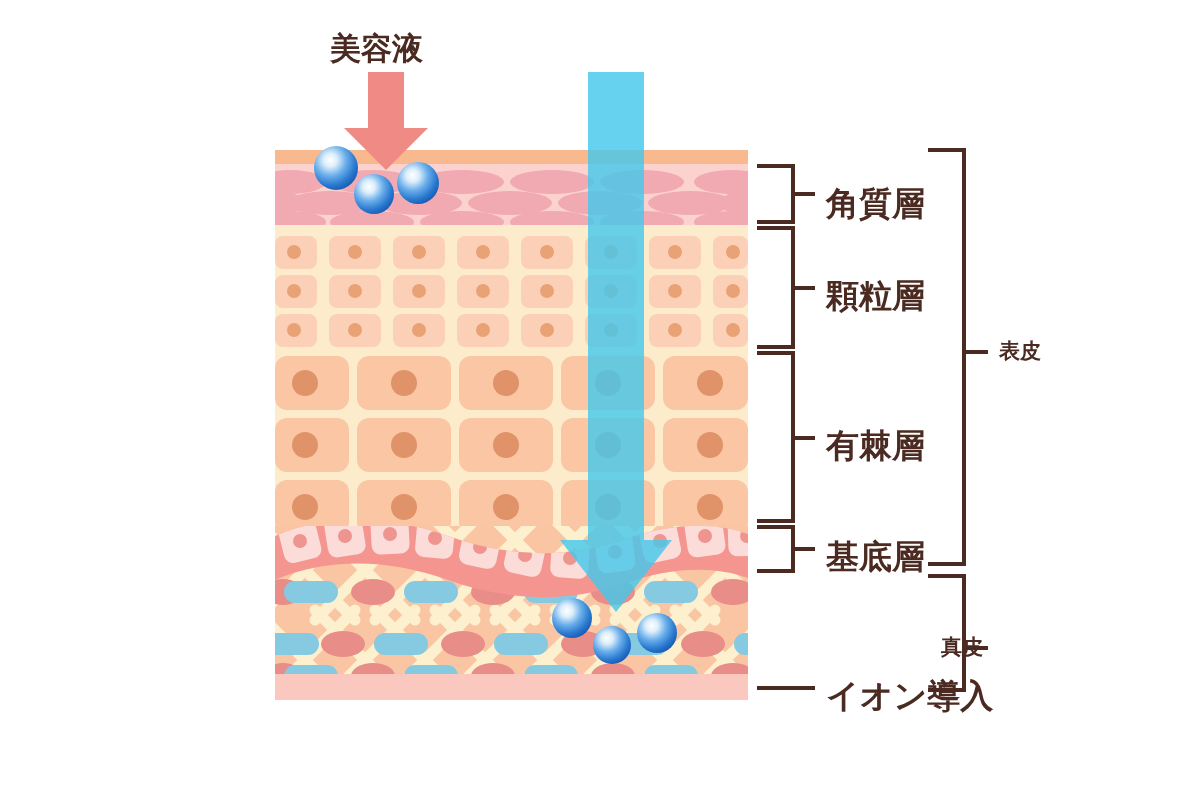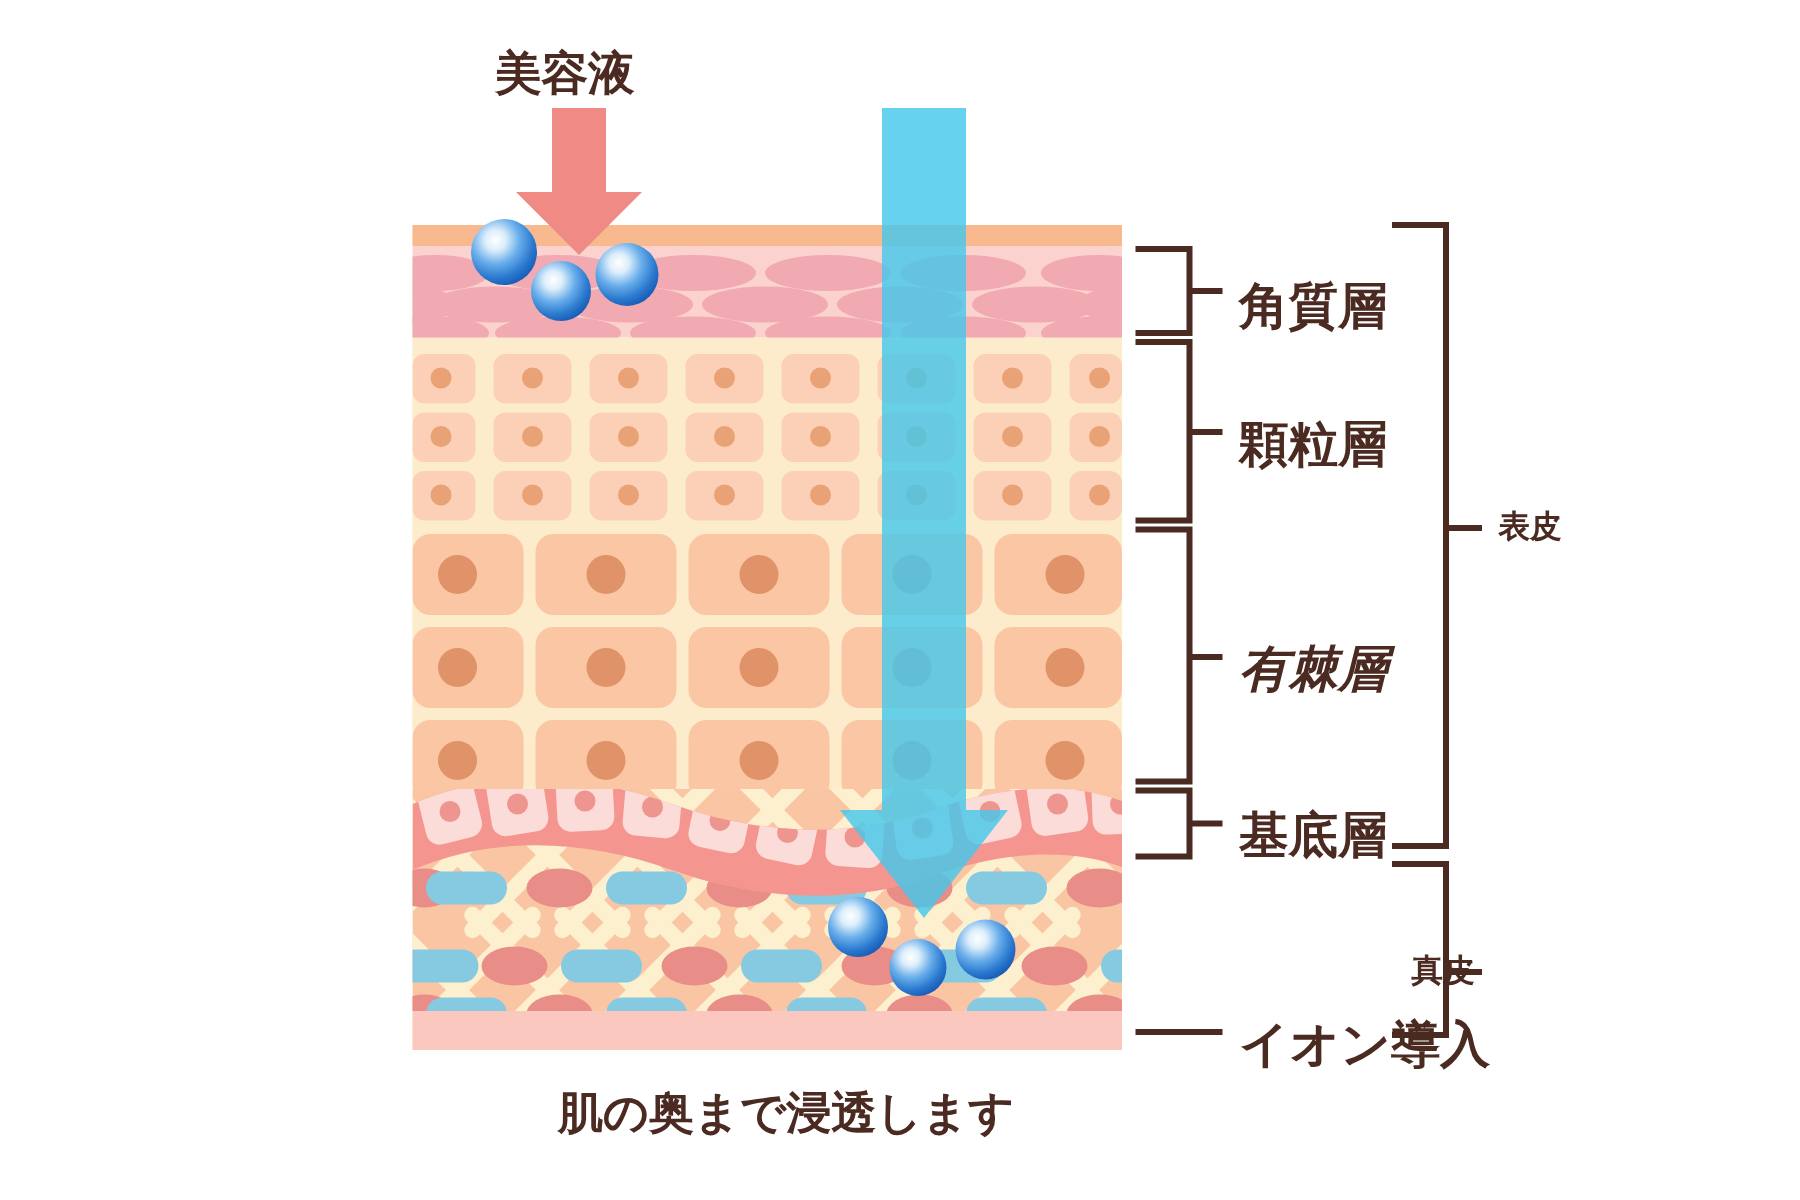--- a/index.html
+++ b/index.html
@@ -361,22 +361,21 @@
         <path d="M928,576 L964,576 L964,690 L928,690"></path>
         <line x1="964" y1="648" x2="988" y2="648"></line>
       </g>
     </g>
   </svg>
 
   <div class="txt title-arrow-label" style="left:330px;top:28px;">美容液</div>
 
   <div class="txt side-label" style="left:826px;top:182px;">角質層</div>
   <div class="txt side-label" style="left:826px;top:274px;">顆粒層</div>
-  <div class="txt side-label" style="left:826px;top:424px;font-style:italic;">有棘層</div>
+  <div class="txt side-label" style="left:826px;top:424px;">有棘層</div>
   <div class="txt side-label" style="left:826px;top:535px;font-family:Liberation Serif, serif;">基底層</div>
   <div class="txt side-label" style="left:826px;top:674px;">イオン導入</div>
 
   <div class="txt group-label" style="left:999px;top:337px;">表皮</div>
   <div class="txt group-label" style="left:941px;top:633px;">真皮</div>
 
-  <div class="txt caption" style="left:372px;top:722px;">肌の奥まで浸透します</div>
 
 </div>
 
 </body></html>

